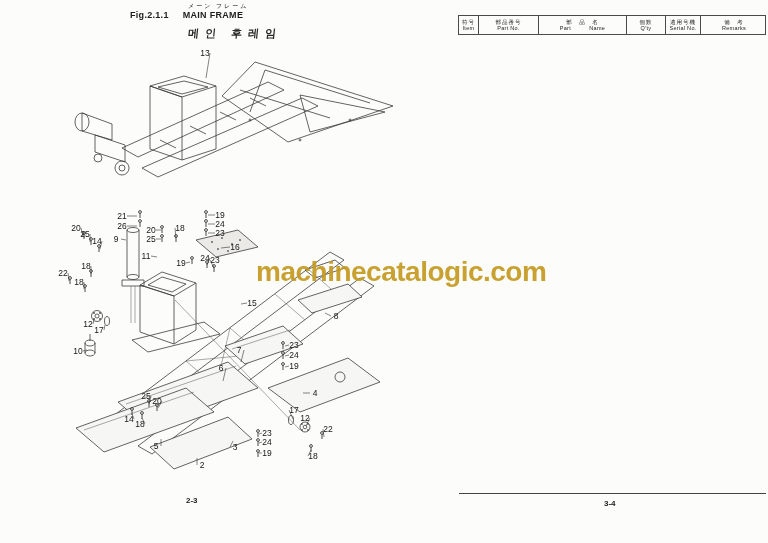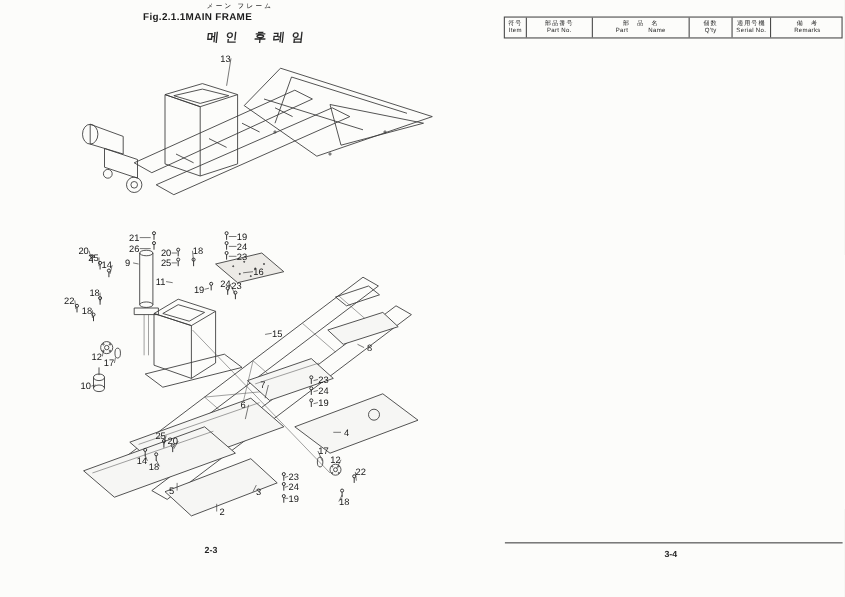--- a/index.html
+++ b/index.html
@@ -6,21 +6,21 @@
   html,body { background:#e9e9e7; }
   .sheet {
     position:relative; width:768px; height:543px; background:#fcfcfa;
     overflow:hidden; font-family:"Liberation Sans","DejaVu Sans",sans-serif;
     color:#1d1d1d;
   }
   
   .lp-title { position:absolute; left:130px; top:3px; }
   .jp-small { font-size:6px; letter-spacing:2px; margin-left:58px; color:#222; line-height:7px; }
   .fig-line { font-size:9px; font-weight:bold; letter-spacing:.3px; }
-  .fig-line .fig-en { }
+  .fig-line .fig-en { margin-left:14px; }
   .hand { font-weight:bold; color:#2a2a2a; transform:skewX(-6deg); display:inline-block; }
   .title-hand { position:absolute; left:188px; top:26px; font-size:11px; letter-spacing:6px; }
   .pageno { position:absolute; font-size:8px; font-weight:bold; color:#222; }
   .pn-left { left:186px; top:496px; }
   .pn-right { left:604px; top:499px; }
   .foot-line { position:absolute; left:459px; top:493px; width:307px; height:1px; background:#444; }
   svg#diagram { position:absolute; left:0; top:0; }
   .art { stroke:#3c3c3c; stroke-width:.8; fill:none; stroke-linejoin:round; }
   .art-thin { stroke:#555; stroke-width:.5; fill:none; }
   .plate { fill:#f6f6f4; }
@@ -273,20 +273,21 @@
         <text x="157" y="404" text-anchor="middle" class="callout-num">20</text>
         <line x1="134" y1="419" x2="132" y2="414" class="lead"></line>
         <text x="129" y="422" text-anchor="middle" class="callout-num">14</text>
         <line x1="145" y1="424" x2="142" y2="418" class="lead"></line>
         <text x="140" y="427" text-anchor="middle" class="callout-num">18</text>
         <line x1="161" y1="446" x2="161" y2="439" class="lead"></line>
         <text x="156" y="449" text-anchor="middle" class="callout-num">5</text>
       </g>
   </svg>
 
+  <div class="watermark" style="color: rgb(196, 154, 31);">machinecatalogic.com</div>
 
   <div class="rtable">
     <div class="thead">
       <div class="hc">
         <span class="h-jp">符号</span>
         <span class="h-en">Item</span>
       </div>
       <div class="hc">
         <span class="h-jp">部品番号</span>
         <span class="h-en">Part No.</span>

